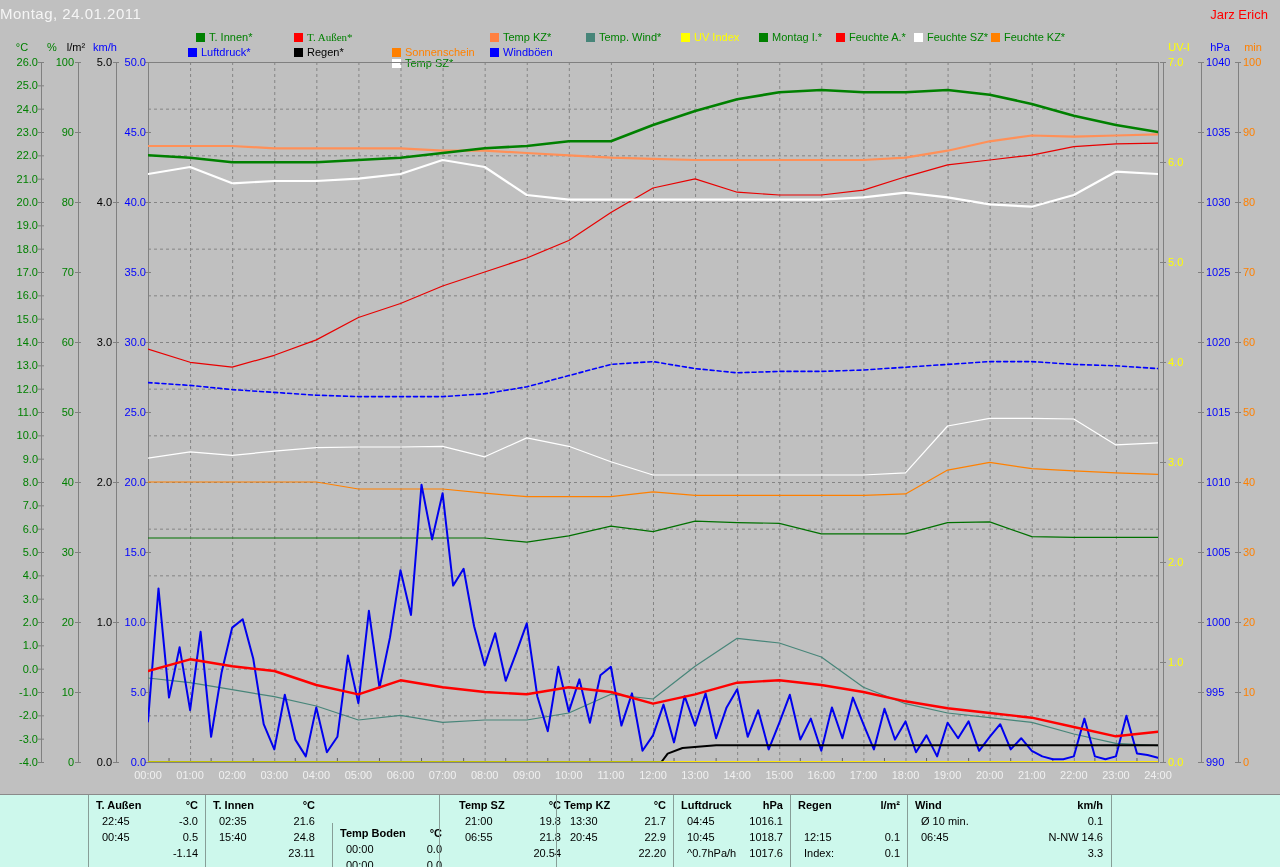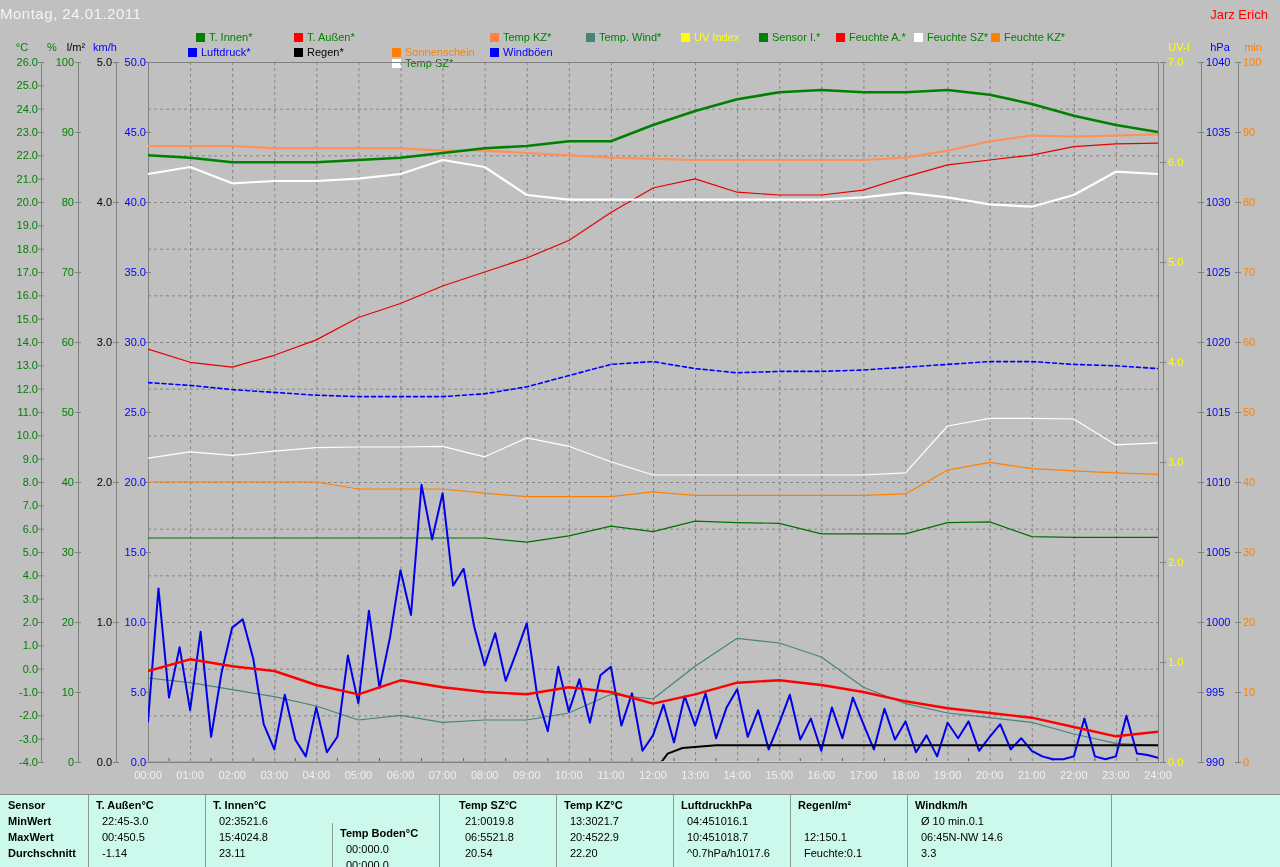--- a/index.html
+++ b/index.html
@@ -21,59 +21,59 @@
   #chartsvg{position:absolute;left:0;top:0;}
   #stats{
     position:absolute;left:0;top:794px;width:1280px;height:73px;
     background:#cdf8ec;border-top:1px solid #8a8a8a;
     font-size:11px;color:#000;
   }
   .st-lblcol{position:absolute;left:0;top:2px;width:88px;}
   .st-lbl{height:16px;line-height:16px;padding-left:8px;font-weight:bold;white-space:nowrap;}
   .st-grp{position:absolute;top:0;height:72px;border-left:1px solid #879e97;}
   .st-grp.last{border-right:1px solid #879e97;}
-  .st-row{height:16px;line-height:16px;display:flex;justify-content:flex-start;padding:0 8px 0 13px;white-space:nowrap;}
+  .st-row{height:16px;line-height:16px;display:flex;justify-content:space-between;padding:0 8px 0 13px;white-space:nowrap;}
   .st-row.hdr{font-weight:bold;padding-left:7px;}
   .st-rows{padding-top:2px;}
   svg text{font-family:"Liberation Sans",sans-serif;}
 </style>
 </head>
 <body>
 
 <div id="app">
   <div id="title">Montag, 24.01.2011</div>
   <div id="station">Jarz Erich</div>
   <div id="legend">
       <div class="lg-item" style="left: 152px; top: 32px;">
         <span class="lg-sq" style="background: rgb(0, 128, 0);"></span>
         <span style="color: rgb(0, 128, 0);">T. Innen*</span>
       </div>
       <div class="lg-item" style="left: 250px; top: 32px;">
         <span class="lg-sq" style="background: rgb(255, 0, 0);"></span>
-        <span style="color: rgb(0, 128, 0);">T. Außen*</span>
+        <span style="color: rgb(0, 128, 0); font-family: Liberation Serif, serif;">T. Außen*</span>
       </div>
       <div class="lg-item" style="left: 348px; top: 20px; margin-top: 38px;">
         <span class="lg-sq" style="background: rgb(255, 255, 255);"></span>
         <span style="color: rgb(0, 128, 0);">Temp SZ*</span>
       </div>
       <div class="lg-item" style="left: 446px; top: 32px; justify-content: space-between;">
         <span class="lg-sq" style="background: rgb(255, 128, 64);"></span>
         <span style="color: rgb(0, 128, 0);">Temp KZ*</span>
       </div>
       <div class="lg-item" style="left: 542px; top: 32px;">
         <span class="lg-sq" style="background: rgb(71, 133, 121);"></span>
         <span style="color: rgb(0, 128, 0);">Temp. Wind*</span>
       </div>
       <div class="lg-item" style="left: 637px; top: 32px;">
         <span class="lg-sq" style="background: rgb(255, 255, 0);"></span>
         <span style="color: rgb(255, 255, 0);">UV Index</span>
       </div>
       <div class="lg-item" style="left: 715px; top: 32px;">
         <span class="lg-sq" style="background: rgb(0, 128, 0);"></span>
-        <span style="color: rgb(0, 128, 0);">Sensor I.*</span>
+        <span style="color: rgb(0, 128, 0);">Montag I.*</span>
       </div>
       <div class="lg-item" style="left: 792px; top: 32px;">
         <span class="lg-sq" style="background: rgb(255, 0, 0);"></span>
         <span style="color: rgb(0, 128, 0);">Feuchte A.*</span>
       </div>
       <div class="lg-item" style="left: 870px; top: 32px;">
         <span class="lg-sq" style="background: rgb(255, 255, 255);"></span>
         <span style="color: rgb(0, 128, 0);">Feuchte SZ*</span>
       </div>
       <div class="lg-item" style="left: 947px; top: 32px;">
@@ -413,26 +413,20 @@
         <text x="905.5" y="779" fill="#f0f0f0" font-size="11" text-anchor="middle">18:00</text>
         <text x="947.5833333333334" y="779" fill="#f0f0f0" font-size="11" text-anchor="middle">19:00</text>
         <text x="989.6666666666667" y="779" fill="#f0f0f0" font-size="11" text-anchor="middle">20:00</text>
         <text x="1031.75" y="779" fill="#f0f0f0" font-size="11" text-anchor="middle">21:00</text>
         <text x="1073.8333333333335" y="779" fill="#f0f0f0" font-size="11" text-anchor="middle">22:00</text>
         <text x="1115.9166666666667" y="779" fill="#f0f0f0" font-size="11" text-anchor="middle">23:00</text>
         <text x="1158" y="779" fill="#f0f0f0" font-size="11" text-anchor="middle">24:00</text>
       </g>
     </svg>
   <div id="stats">
-      <div class="st-lblcol">
-        <div class="st-lbl">Sensor</div>
-        <div class="st-lbl">MinWert</div>
-        <div class="st-lbl">MaxWert</div>
-        <div class="st-lbl">Durchschnitt</div>
-      </div>
       <div class="st-grp" style="left: 88px; width: 117px;">
         <div class="st-rows">
           <div class="st-row hdr">
             <span>T. Außen</span>
             <span>°C</span>
           </div>
           <div class="st-row">
             <span>22:45</span>
             <span>-3.0</span>
           </div>
@@ -554,21 +548,21 @@
           </div>
           <div class="st-row">
             <span></span>
             <span></span>
           </div>
           <div class="st-row">
             <span>12:15</span>
             <span>0.1</span>
           </div>
           <div class="st-row">
-            <span>Feuchte:</span>
+            <span>Index:</span>
             <span>0.1</span>
           </div>
         </div>
       </div>
       <div class="st-grp last" style="left: 907px; width: 203px;">
         <div class="st-rows">
           <div class="st-row hdr">
             <span>Wind</span>
             <span>km/h</span>
           </div>

